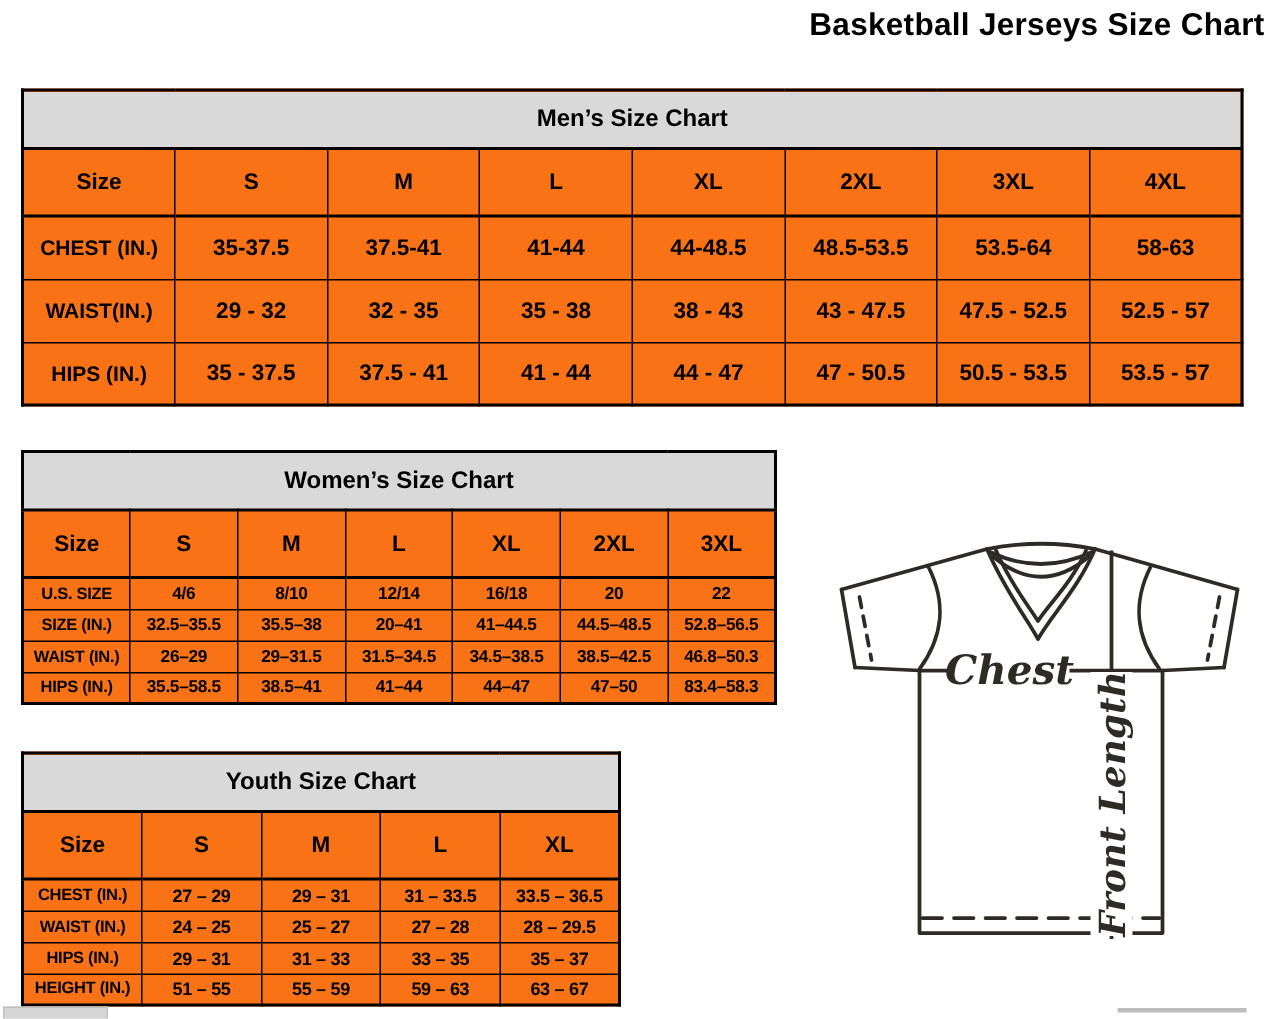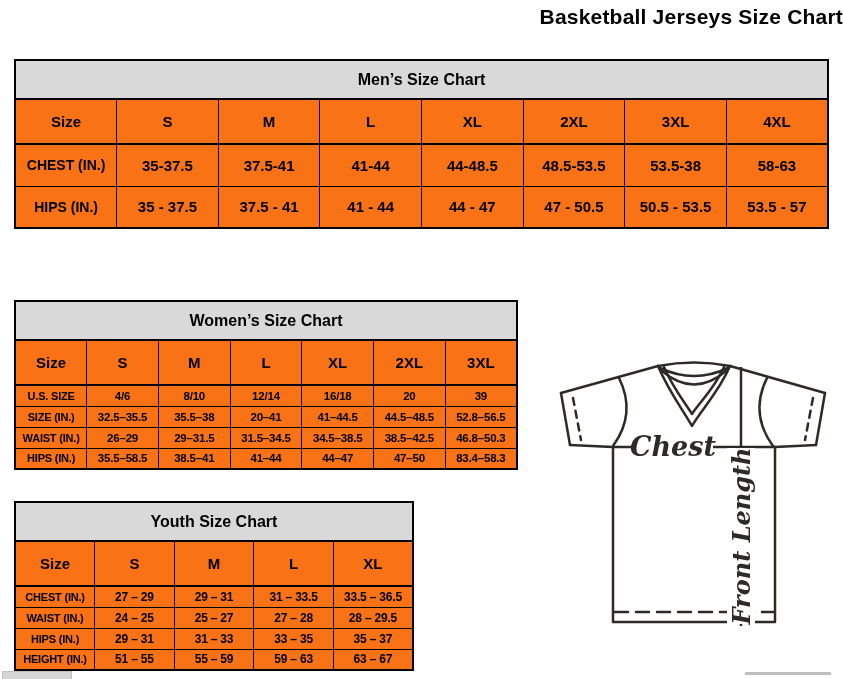--- a/index.html
+++ b/index.html
@@ -67,22 +67,32 @@
       </tr>
   </thead>
   <tbody>
       <tr>
         <th class="row-label">CHEST (IN.)</th>
         <td>35-37.5</td>
         <td>37.5-41</td>
         <td>41-44</td>
         <td>44-48.5</td>
         <td>48.5-53.5</td>
-        <td>53.5-38</td>
+        <td>53.5-64</td>
         <td>58-63</td>
+      </tr>
+      <tr>
+        <th class="row-label">WAIST(IN.)</th>
+        <td>29 - 32</td>
+        <td>32 - 35</td>
+        <td>35 - 38</td>
+        <td>38 - 43</td>
+        <td>43 - 47.5</td>
+        <td>47.5 - 52.5</td>
+        <td>52.5 - 57</td>
       </tr>
       <tr>
         <th class="row-label">HIPS (IN.)</th>
         <td>35 - 37.5</td>
         <td>37.5 - 41</td>
         <td>41 - 44</td>
         <td>44 - 47</td>
         <td>47 - 50.5</td>
         <td>50.5 - 53.5</td>
         <td>53.5 - 57</td>
@@ -106,21 +116,21 @@
       </tr>
   </thead>
   <tbody>
       <tr>
         <th class="row-label">U.S. SIZE</th>
         <td>4/6</td>
         <td>8/10</td>
         <td>12/14</td>
         <td>16/18</td>
         <td>20</td>
-        <td>39</td>
+        <td>22</td>
       </tr>
       <tr>
         <th class="row-label">SIZE (IN.)</th>
         <td>32.5–35.5</td>
         <td>35.5–38</td>
         <td>20–41</td>
         <td>41–44.5</td>
         <td>44.5–48.5</td>
         <td>52.8–56.5</td>
       </tr>

